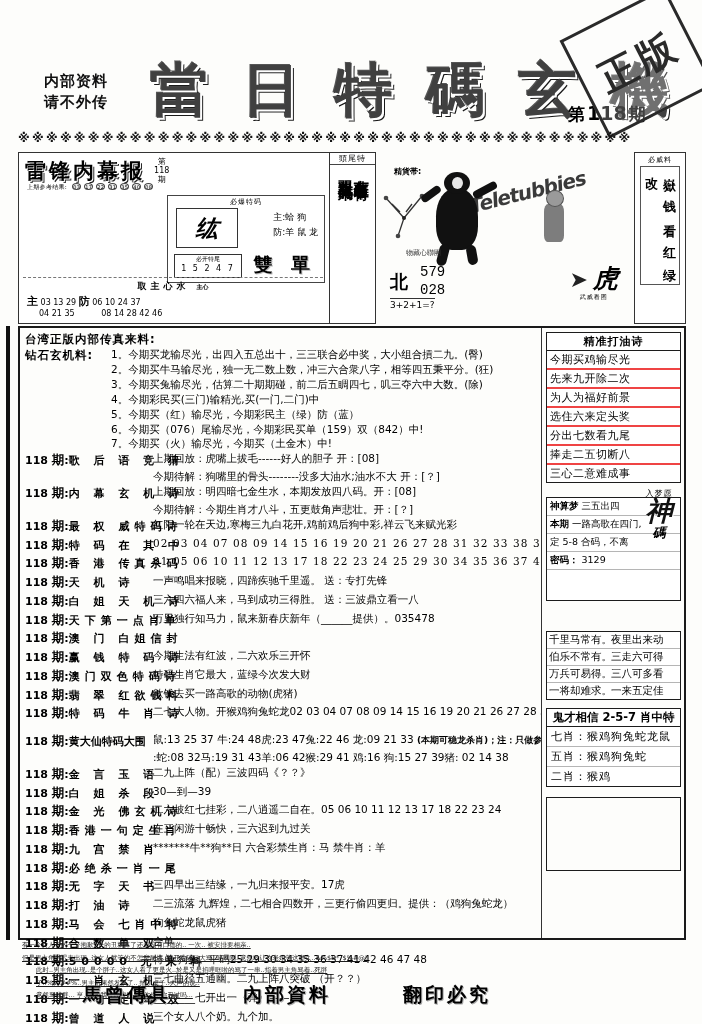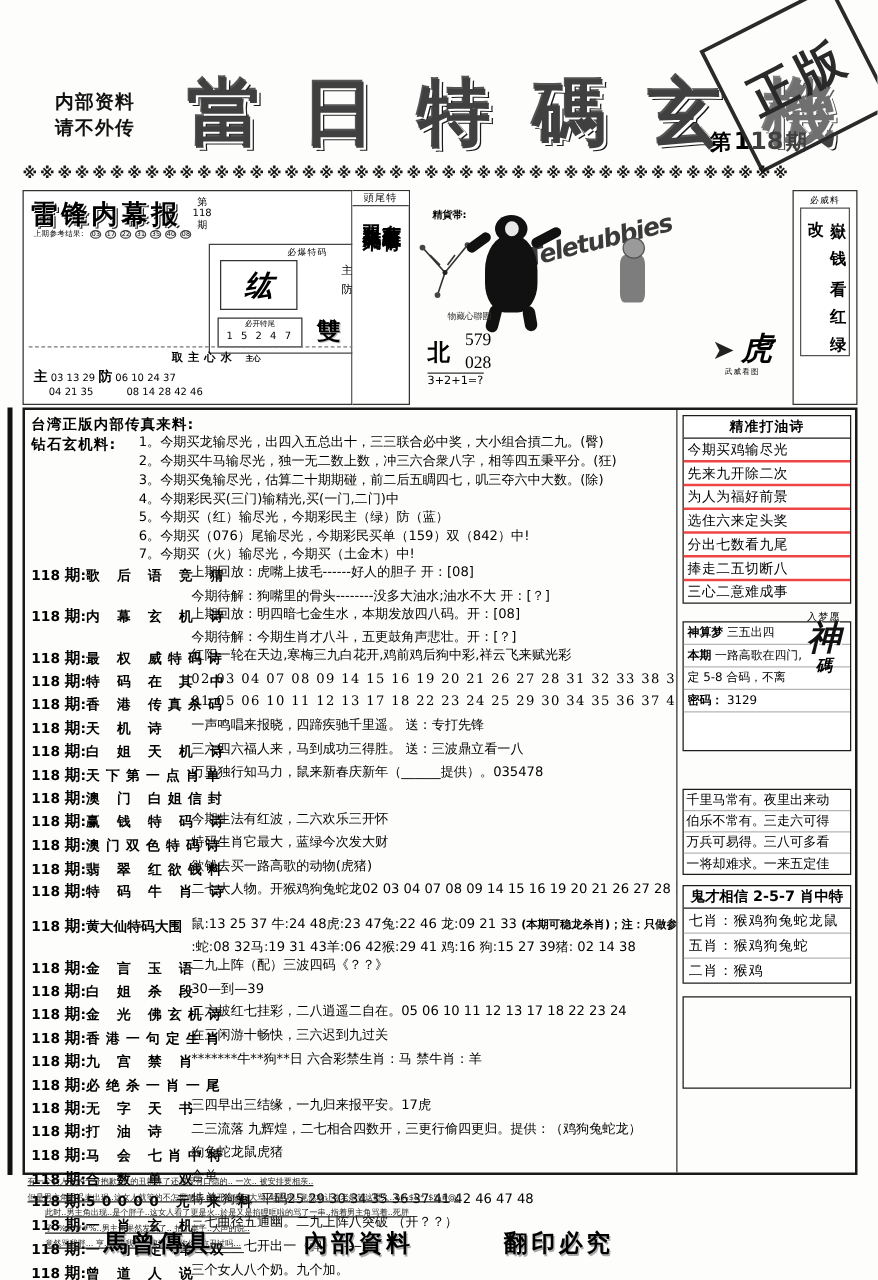--- a/index.html
+++ b/index.html
@@ -51,21 +51,21 @@
     font-size:12px; letter-spacing:2.3px; font-weight:bold;
     overflow:hidden; white-space:nowrap; color:#151515;
   }
 
   
   #banner {
     position:absolute; left:18px; top:152px; width:668px; height:172px;
     display:flex;
   }
   .bn-left {
-    width:264px; position:relative;
+    width:312px; position:relative;
     border:1px solid #333;
     background:#fff;
   }
   .lf-hdr {
     position:absolute; left:6px; top:4px; width:100%;
   }
   .lf-title {
     font-size:21px; font-weight:bold; letter-spacing:3px;
     text-shadow:1px 1px 0 #fff, 2px 2px 0 #222;
     display:inline-block;
@@ -170,21 +170,21 @@
     border:1px solid #555;
   }
   .flower {
     position:absolute; left:6px; top:40px; width:56px; height:50px;
   }
   .art-north {
     position:absolute; left:14px; top:118px; font-size:18px; font-weight:bold;
   }
   .art-n-nums {
     position:absolute; left:44px; top:112px; font-size:14px; line-height:1.25;
-    font-family:Liberation Serif, serif;
+    font-family:Liberation Mono, monospace;
   }
   .art-eq { position:absolute; left:14px; top:148px; font-size:9px; }
   .art-eq .u { border-top:1px solid #333; padding-top:1px; }
   .tiger-box {
     position:absolute; right:16px; top:110px; text-align:center;
   }
   .tiger-arrow { font-size:22px; color:#222; display:inline-block; }
   .tiger-ch { font-size:25px; font-weight:bold; font-style:italic; }
   .tiger-cap { font-size:6px; letter-spacing:1px; margin-top:-2px; }
   .bn-right {

